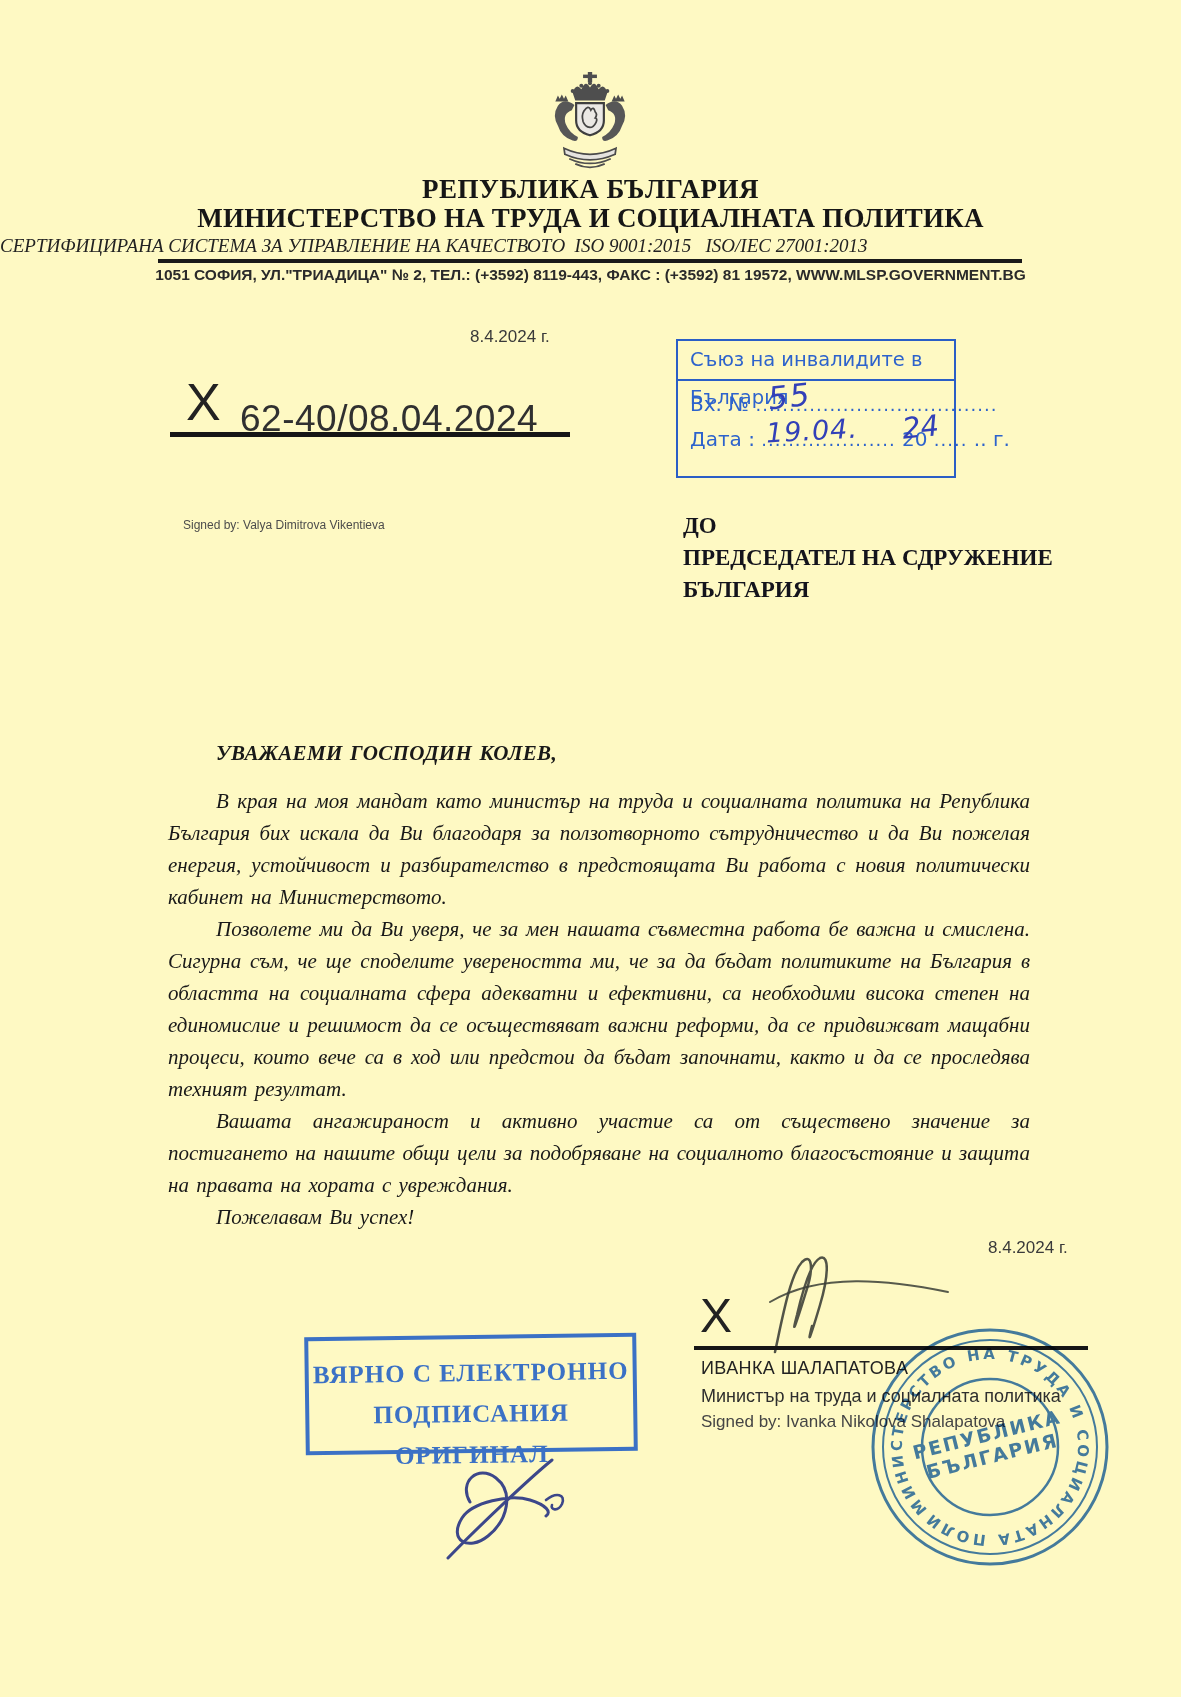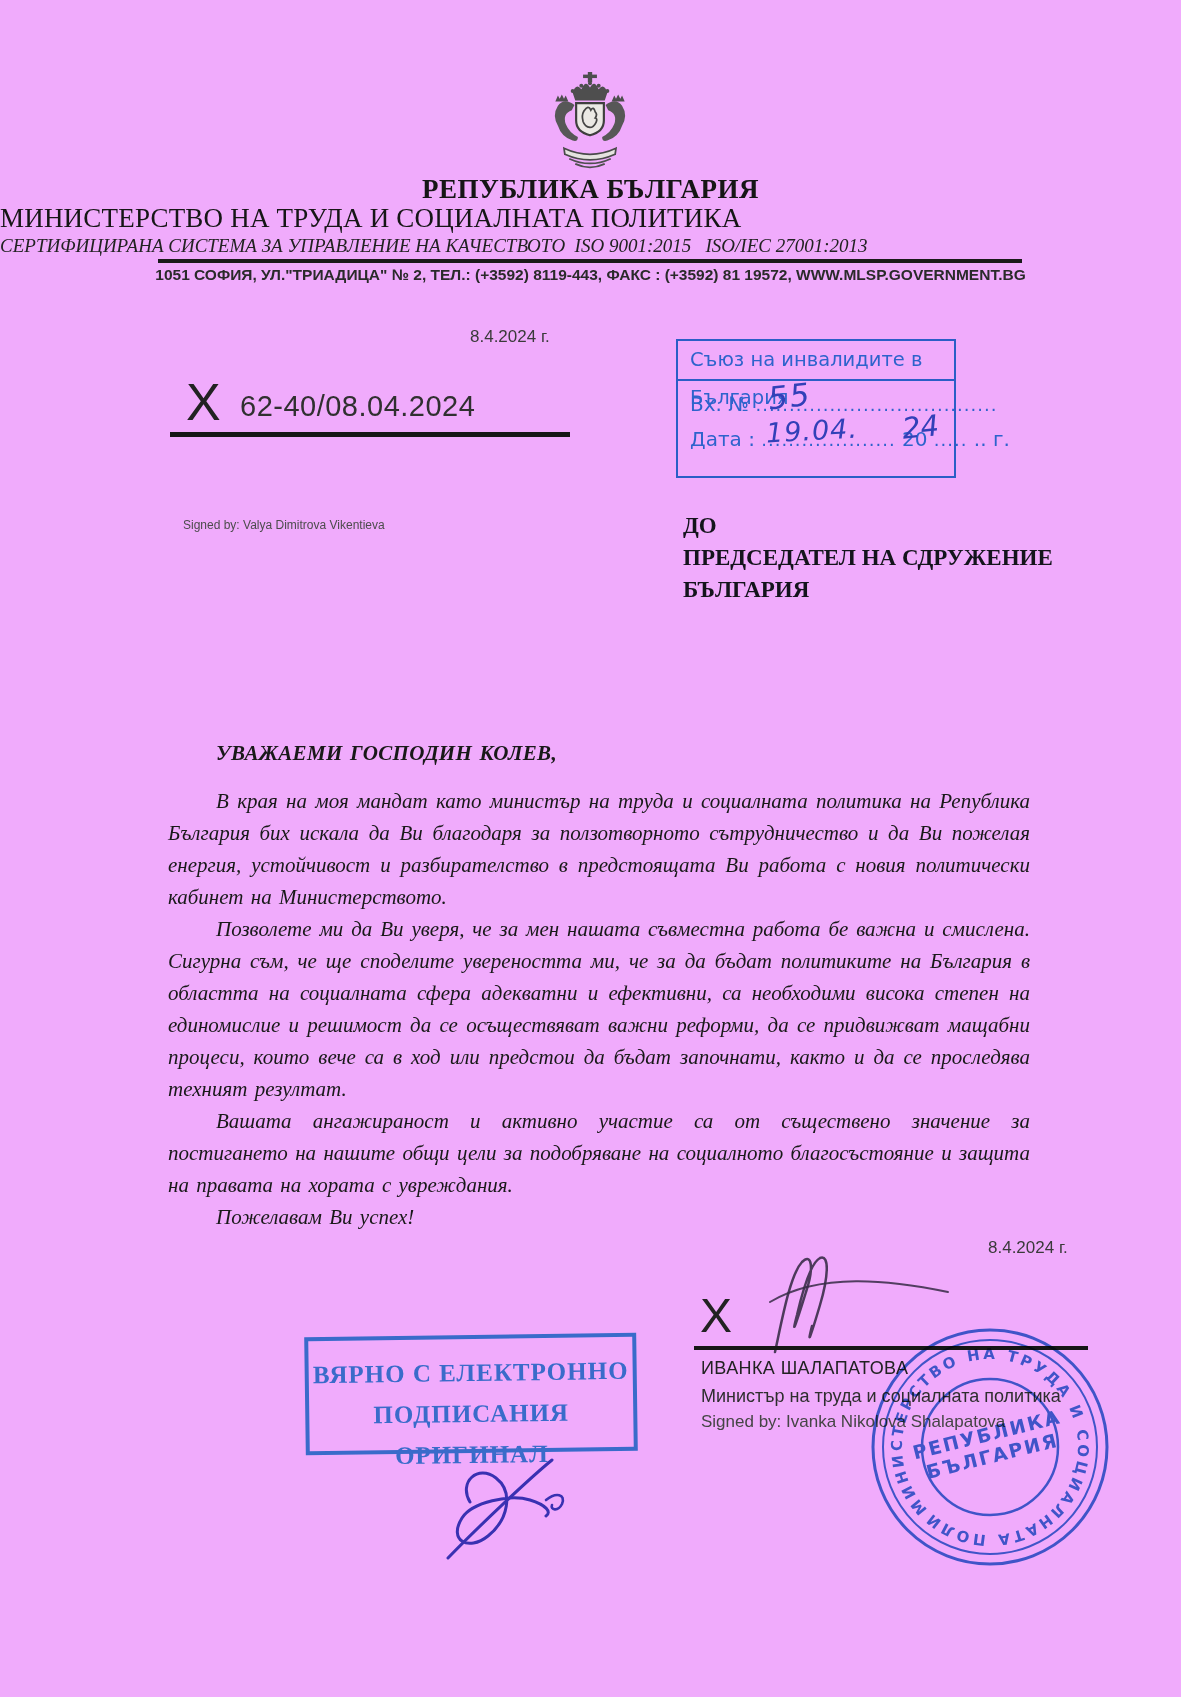--- a/index.html
+++ b/index.html
@@ -1,38 +1,38 @@
 <!DOCTYPE html>
 <html><head>
 <meta charset="utf-8">
 <style>
   html,body{margin:0;padding:0;background:#e9e7e2;}
   .page{
     position:relative;width:1181px;height:1697px;margin:0 auto;
-    background:#f0abfc;overflow:hidden;
+    background:#fef9c3;overflow:hidden;
     font-family:"Liberation Serif", serif;color:#1b1b1b;
   }
   
   .coat{position:absolute;left:538px;top:68px;width:104px;height:112px;}
   .hdr-republic{position:absolute;left:0;top:174px;width:1181px;text-align:center;
     font-weight:bold;font-size:27px;letter-spacing:.5px;color:#161616;}
-  .hdr-ministry{position:absolute;left:0;top:203px;width:1181px;
-    font-weight:normal;font-size:27px;letter-spacing:.2px;color:#161616;}
+  .hdr-ministry{position:absolute;left:0;top:203px;width:1181px;text-align:center;
+    font-weight:bold;font-size:27px;letter-spacing:.2px;color:#161616;}
   .hdr-cert{position:absolute;left:0;top:235px;width:1181px;
     font-style:italic;font-size:19px;color:#222;white-space:pre;}
   .hdr-rule{position:absolute;left:158px;top:259px;width:864px;height:4px;background:#1a1a1a;}
   .hdr-addr{position:absolute;left:0;top:266px;width:1181px;text-align:center;
     font-family:"Liberation Sans", sans-serif;font-size:15.5px;font-weight:600;color:#2a2a2a;}
   
   .date-top{position:absolute;left:470px;top:327px;font-family:"Liberation Sans",sans-serif;
     font-size:17px;color:#3a3a3a;}
   .ref-x{position:absolute;left:186px;top:376px;font-family:"Liberation Sans",sans-serif;
     font-size:52px;font-weight:500;color:#222;line-height:1;}
-  .ref-num{position:absolute;left:240px;top:390px;font-family:"Liberation Sans",sans-serif;
-    font-size:29px;color:#303030;letter-spacing:.5px;}
+  .ref-num{position:absolute;left:240px;top:398px;font-family:"Liberation Sans",sans-serif;
+    font-size:37px;color:#303030;letter-spacing:.5px;}
   .ref-line{position:absolute;left:170px;top:432px;width:400px;height:4.5px;background:#161616;}
   .signed-top{position:absolute;left:183px;top:518px;font-family:"Liberation Sans",sans-serif;
     font-size:12px;color:#4c4c4c;}
   
   .stamp-box{position:absolute;left:676px;top:339px;width:280px;height:139px;
     border:2.5px solid #2a5ec6;box-sizing:border-box;color:#2d63cc;
     font-family:"DejaVu Sans",sans-serif;}
   .stamp-title{height:38px;line-height:38px;border-bottom:2.5px solid #2a5ec6;
     padding-left:12px;font-size:19.5px;}
   .stamp-row{position:relative;margin:11px 0 0 12px;font-size:20px;white-space:nowrap;}

